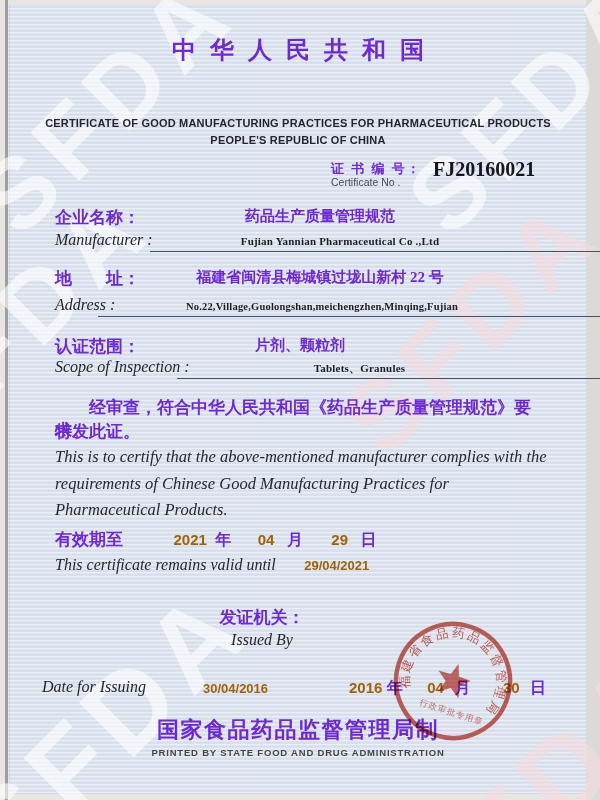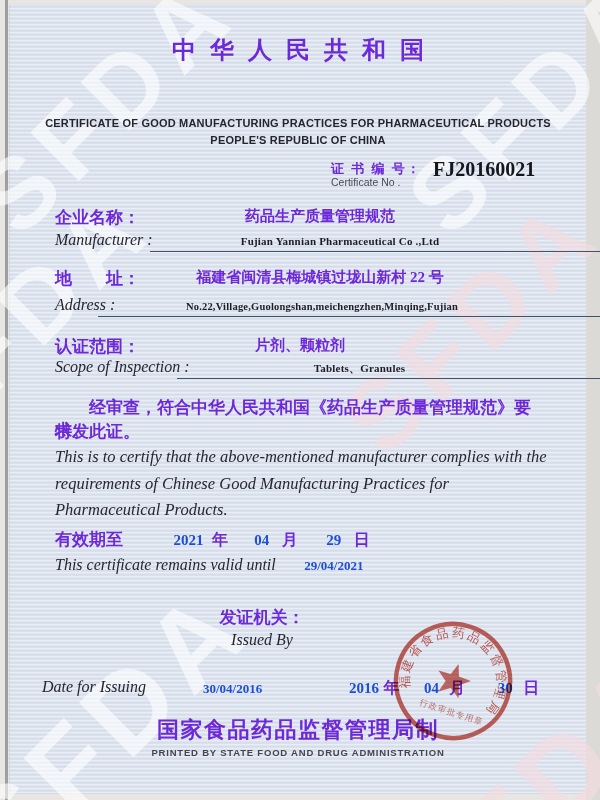--- a/index.html
+++ b/index.html
@@ -30,21 +30,21 @@
     font:bold 100px "Liberation Sans",sans-serif;letter-spacing:10px;
     color:rgba(255,255,255,.60);
     transform-origin:0 0;transform:rotate(-45deg);
   }
   .wm.pink{color:rgba(243,219,222,.65);}
   .wm.big{font-size:112px;}
   
   .content{position:absolute;inset:0;z-index:2;}
   .cn{font-family:"Liberation Serif","DejaVu Serif",serif;font-weight:bold;color:#6d28d9;}
   .eni{font-family:"Liberation Serif","DejaVu Serif",serif;font-style:italic;color:#26262f;}
-  .sb{font-family:Liberation Serif, serif;font-weight:bold;color:#1d4ed8;}
+  .sb{font-family:Liberation Sans, sans-serif;font-weight:bold;color:#a16207;}
   .center{text-align:center;}
   .country{left:0;top:34px;width:596px;font-size:24px;letter-spacing:14px;text-indent:14px;}
   .big-title{left:0;top:62px;width:596px;font-size:41px;letter-spacing:2px;font-family:"Liberation Sans",sans-serif;font-weight:bold;color:#1e1e26;}
   .en-h{left:0;width:596px;font-size:11px;font-weight:bold;letter-spacing:.2px;color:#25252e;font-family:"Liberation Sans",sans-serif;}
   .certno-label{left:331px;top:160px;font-size:13px;letter-spacing:2px;}
   .certno-value{left:433px;top:158px;font-size:20px;font-family:"Liberation Serif",serif;font-weight:bold;color:#16161e;}
   .certno-en{left:331px;top:176px;font-size:10.5px;color:#4a4a55;}
   .flabel{left:55px;font-size:17px;}
   .fvalcn{font-size:15px;font-weight:bold;}
   .enlabel{left:55px;font-size:16px;}

